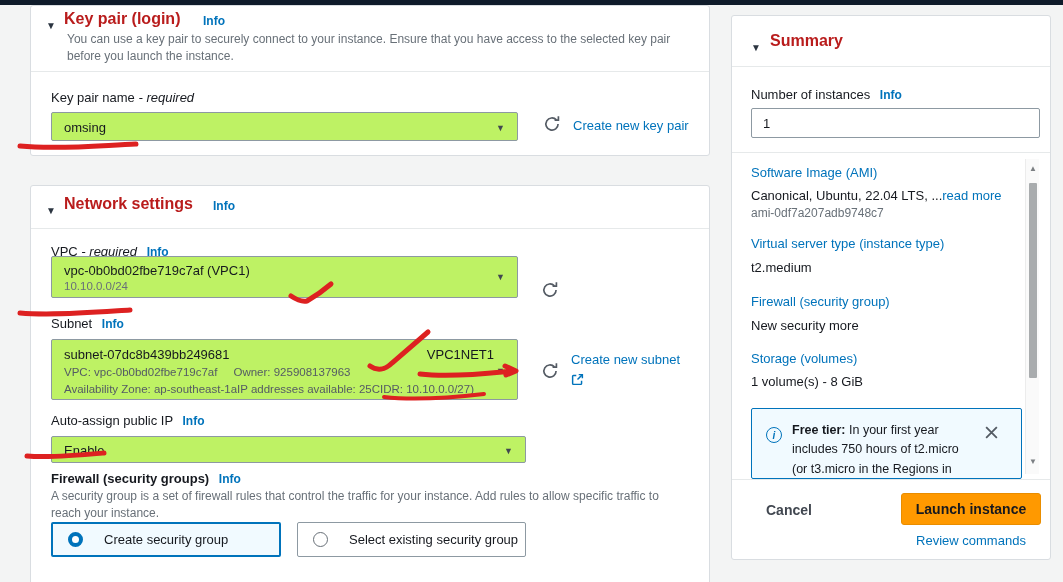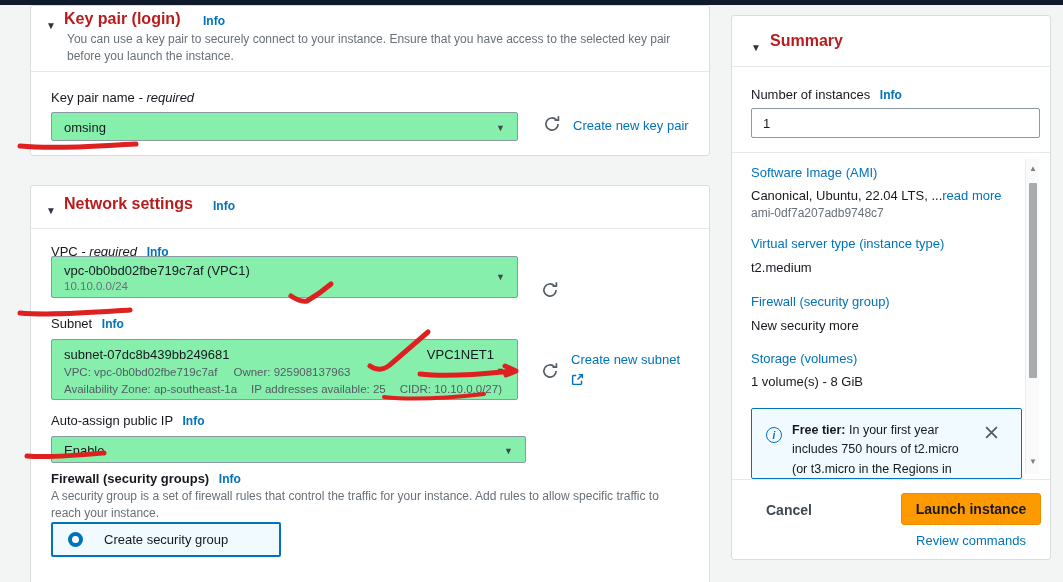--- a/index.html
+++ b/index.html
@@ -15,21 +15,21 @@
   .card { position:absolute; background:#fff; border:1px solid #d9dde1; border-radius:3px; }
   .abs { position:absolute; }
   .divider { position:absolute; height:1px; background:#e6e9ea; }
   .section-title { font-size:16px; font-weight:700; color:#b91c1c; }
   .caret-glyph { font-size:10px; color:#2b3440; }
   .info-link { font-size:12px; font-weight:600; color:#0073bb; cursor:pointer; }
   .field-label { font-size:13px; color:#16191f; }
   .req { font-style:italic; }
   .gray-desc { font-size:12px; color:#687078; line-height:1.45; }
   .sel {
-    position:absolute; background:#86efac; border:1px solid #8d99a2; border-radius:2px;
+    position:absolute; background:#bef264; border:1px solid #8d99a2; border-radius:2px;
     cursor:pointer;
   }
   .sel .val { font-size:13px; color:#16191f; }
   .sel .sub { font-size:11.5px; color:#687078; }
   .sel .caret { position:absolute; right:12px; font-size:9px; color:#414750; }
   .meta { font-size:11.5px; color:#545b64; white-space:nowrap; }
   .blue-link { font-size:13px; color:#0073bb; cursor:pointer; }
   .sum-label { font-size:13px; color:#0073bb; cursor:pointer; }
   .sum-value { font-size:13px; color:#16191f; }
   .sum-muted { font-size:12px; color:#687078; }
@@ -123,21 +123,21 @@
     <span>Subnet</span>
     <span class="info-link" style="margin-left:6px;">Info</span>
   </div>
   <div class="sel" style="left:20px; top:153px; width:467px; height:61px;">
     <div class="val abs" style="left:12px; top:7px;">subnet-07dc8b439bb249681</div>
     <div class="val abs" style="right:23px; top:7px;">VPC1NET1</div>
     <div class="abs" style="left:12px; top:26px; display:flex; gap:16px;">
       <span class="meta">VPC: vpc-0b0bd02fbe719c7af</span>
       <span class="meta">Owner: 925908137963</span>
     </div>
-    <div class="abs" style="left:12px; top:43px; display:flex; gap:14px;">
+    <div class="abs" style="left:12px; top:43px; display:flex; ">
       <span class="meta">Availability Zone: ap-southeast-1a</span>
       <span class="meta">IP addresses available: 25</span>
       <span class="meta">CIDR: 10.10.0.0/27)</span>
     </div>
     <span class="caret" style="top:26px;">▼</span>
   </div>
   <div class="abs icon-btn" style="left:510px; top:176px;">
     <svg width="18" height="18" viewBox="0 0 16 16">
       <path d="M13.4 8a5.4 5.4 0 1 1-1.5-3.7" fill="none" stroke="#545b64" stroke-width="1.5"></path>
       <path d="M13.7 1.2v3.4h-3.4" fill="none" stroke="#545b64" stroke-width="1.5"></path>
@@ -163,20 +163,24 @@
 
   <div class="abs gray-desc" style="left:20px; top:302px; width:640px;">A security group is a set of firewall rules that control the traffic for your instance. Add rules to allow specific traffic to reach your instance.</div>
   <div class="abs field-label" style="left:20px; top:285px; font-weight:700;">
     <span>Firewall (security groups)</span>
     <span class="info-link" style="margin-left:6px; font-weight:600;">Info</span>
   </div>
 
   <div class="radio-card" style="left:20px; top:336px; width:230px; border:2px solid #0073bb; background:#f1faff;">
     <span class="radio-on"></span>
     <span style="font-size:13px;">Create security group</span>
+  </div>
+  <div class="radio-card" style="left:266px; top:336px; width:229px; border:1px solid #8d99a2; background:#fff;">
+    <span class="radio-off"></span>
+    <span style="font-size:13px;">Select existing security group</span>
   </div>
 </div>
 
 <div class="card" style="left:731px; top:15px; width:320px; height:545px;">
   <div class="abs" style="left:19px; top:21px;">
     <span class="caret-glyph">▼</span>
   </div>
   <div class="abs section-title" style="left:38px; top:16px;">Summary</div>
   <div class="divider" style="left:0; top:50px; width:318px;"></div>
 

